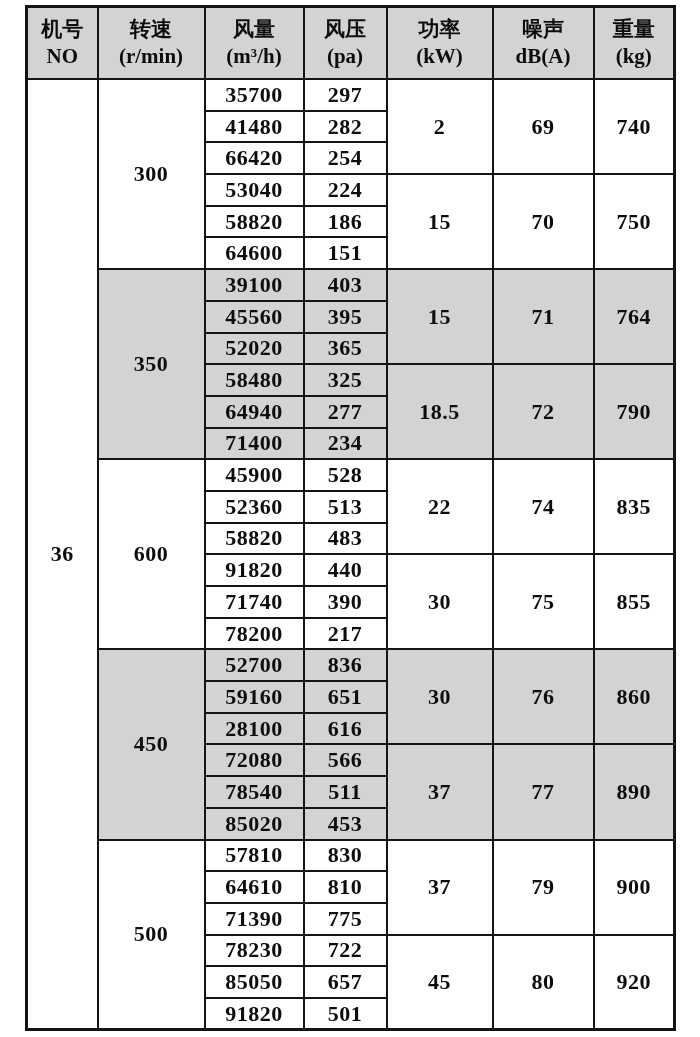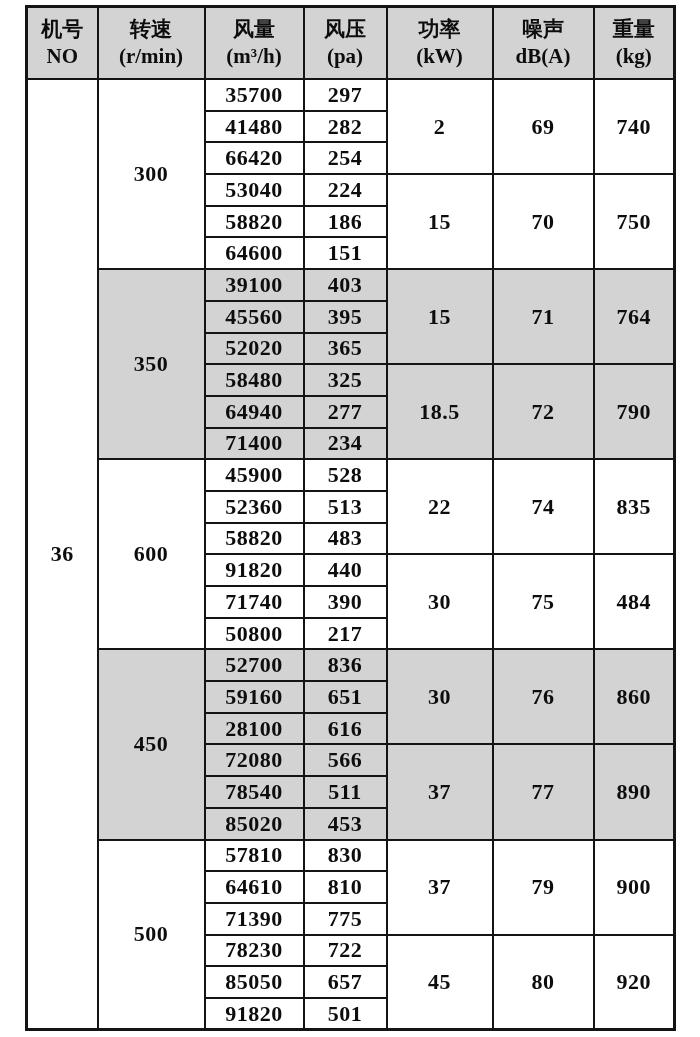--- a/index.html
+++ b/index.html
@@ -176,28 +176,28 @@
       </tr>
       <tr>
         <td>58820</td>
         <td>483</td>
       </tr>
       <tr>
         <td>91820</td>
         <td>440</td>
         <td rowspan="3">30</td>
         <td rowspan="3">75</td>
-        <td rowspan="3">484</td>
+        <td rowspan="3">855</td>
       </tr>
       <tr>
         <td>71740</td>
         <td>390</td>
       </tr>
       <tr>
-        <td>50800</td>
+        <td>78200</td>
         <td>217</td>
       </tr>
       <tr>
         <td rowspan="6" class="gray">450</td>
         <td class="gray">52700</td>
         <td class="gray">836</td>
         <td rowspan="3" class="gray">30</td>
         <td rowspan="3" class="gray">76</td>
         <td rowspan="3" class="gray">860</td>
       </tr>

